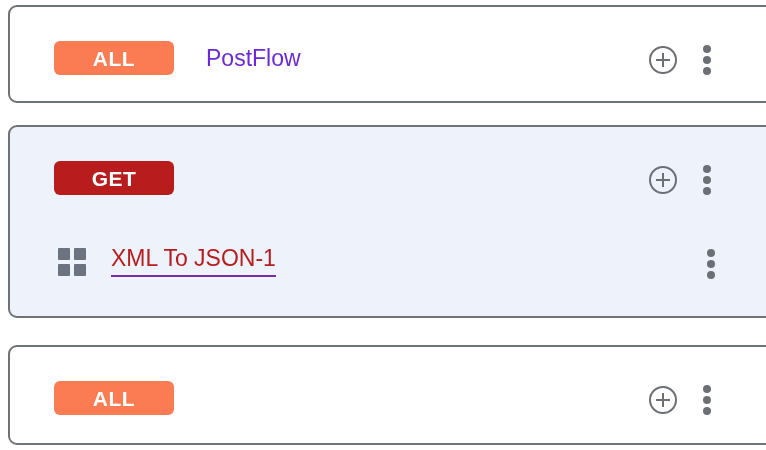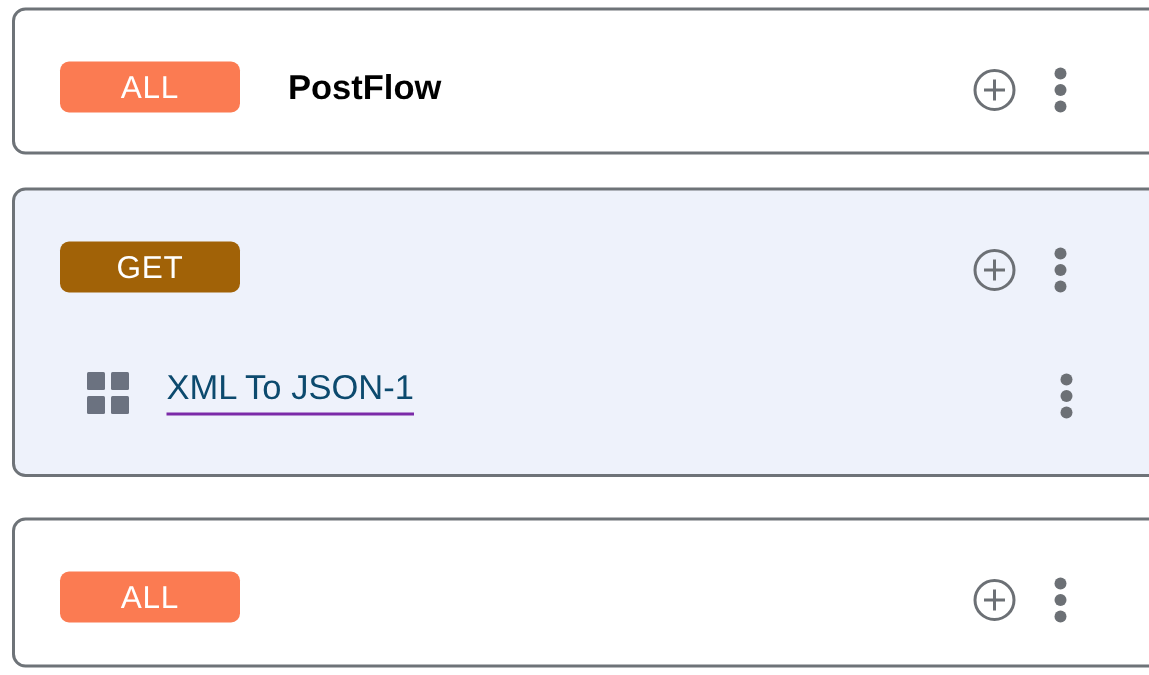--- a/index.html
+++ b/index.html
@@ -53,44 +53,44 @@
     display: flex;
     align-items: center;
   }
   #card-postflow .row-main { top: 34px; }
   #card-viewxml  .row-main { top: 34px; }
   #card-preflow  .row-main { top: 34px; }
 
   
   .badge {
     flex: 0 0 auto;
-    margin-left: 30px;
+    margin-left: 44px;
     width: 120px;
     height: 34px;
     border-radius: 6px;
     color: #ffffff;
     font-size: 21px;
-    font-weight: 400;
+    font-weight: 700;
     letter-spacing: 0.5px;
     display: flex;
     align-items: center;
     justify-content: center;
     line-height: 1;
     user-select: none;
   }
   .badge.all { background: #fb7b52; }
-  .badge.get { background: #a16207; }
+  .badge.get { background: #b91c1c; }
 
   
   .title {
     flex: 0 1 auto;
     margin-left: 32px;
     font-size: 23px;
-    font-weight: bold;
-    color: #000000;
+    font-weight: normal;
+    color: #6d28d9;
     white-space: nowrap;
     line-height: 1;
   }
 
   
   .actions {
     position: absolute;
     display: flex;
     align-items: center;
     gap: 26px;
@@ -163,21 +163,21 @@
   .grid-icon i {
     display: block;
     width: 12px;
     height: 12px;
     background: #6b7280;
     border-radius: 1px;
   }
   .policy-link {
     margin-left: 25px;
     font-size: 23px;
-    color: #0c4a6e;
+    color: #b91c1c;
     text-decoration: none;
     border-bottom: 2px solid #7b2aa8;
     padding-bottom: 5px;
     line-height: 1;
     white-space: nowrap;
     cursor: pointer;
   }
   .subrow .actions-sub {
     position: absolute;
     left: 697px;

